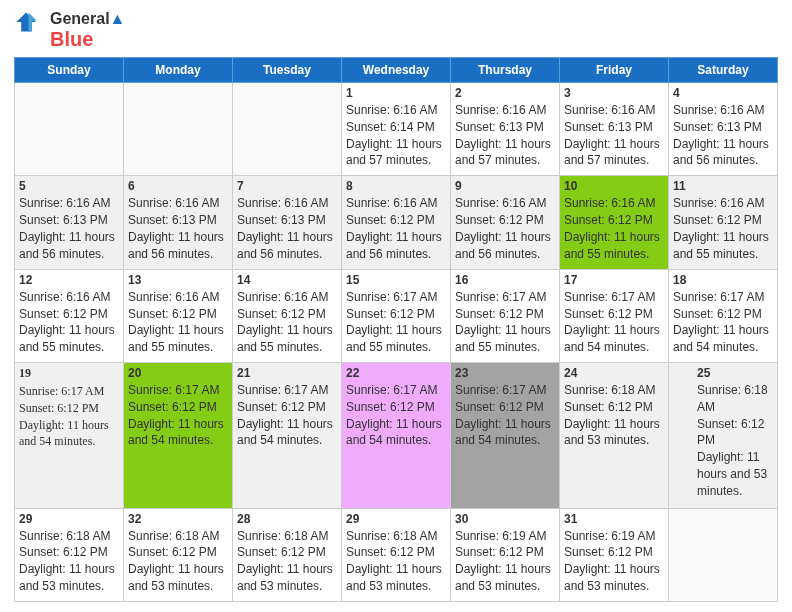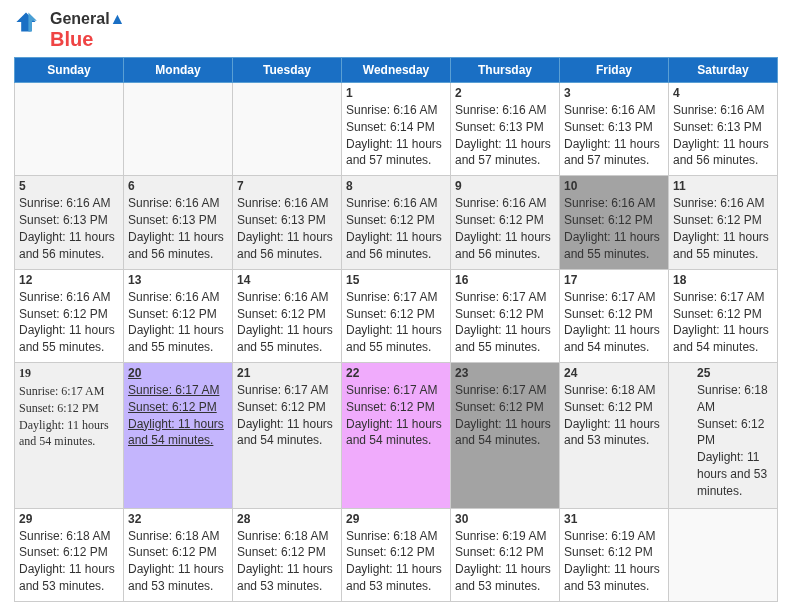--- a/index.html
+++ b/index.html
@@ -175,21 +175,21 @@
             <div class="day-info" style="white-space: pre-line;">Sunrise: 6:16 AM
 Sunset: 6:12 PM
 Daylight: 11 hours and 56 minutes.</div>
           </td>
           <td style="background: rgb(240, 240, 240);">
             <span class="day-num">9</span>
             <div class="day-info" style="white-space: pre-line;">Sunrise: 6:16 AM
 Sunset: 6:12 PM
 Daylight: 11 hours and 56 minutes.</div>
           </td>
-          <td style="background: #a3a3a3;">
+          <td style="background: #84cc16;">
             <span class="day-num">10</span>
             <div class="day-info" style="white-space: pre-line;">Sunrise: 6:16 AM
 Sunset: 6:12 PM
 Daylight: 11 hours and 55 minutes.</div>
           </td>
           <td style="background: rgb(240, 240, 240); margin-top: 38px;">
             <span class="day-num">11</span>
             <div class="day-info" style="white-space: pre-line;">Sunrise: 6:16 AM
 Sunset: 6:12 PM
 Daylight: 11 hours and 55 minutes.</div>
@@ -239,21 +239,21 @@
 Daylight: 11 hours and 54 minutes.</div>
           </td>
         </tr>
         <tr>
           <td style="background: rgb(240, 240, 240); font-family: Liberation Serif, serif;">
             <span class="day-num">19</span>
             <div class="day-info" style="white-space: pre-line;">Sunrise: 6:17 AM
 Sunset: 6:12 PM
 Daylight: 11 hours and 54 minutes.</div>
           </td>
-          <td style="background: #c4b5fd; text-decoration: underline;">
+          <td style="background: #84cc16;">
             <span class="day-num">20</span>
             <div class="day-info" style="white-space: pre-line;">Sunrise: 6:17 AM
 Sunset: 6:12 PM
 Daylight: 11 hours and 54 minutes.</div>
           </td>
           <td style="background: rgb(240, 240, 240);">
             <span class="day-num">21</span>
             <div class="day-info" style="white-space: pre-line;">Sunrise: 6:17 AM
 Sunset: 6:12 PM
 Daylight: 11 hours and 54 minutes.</div>

